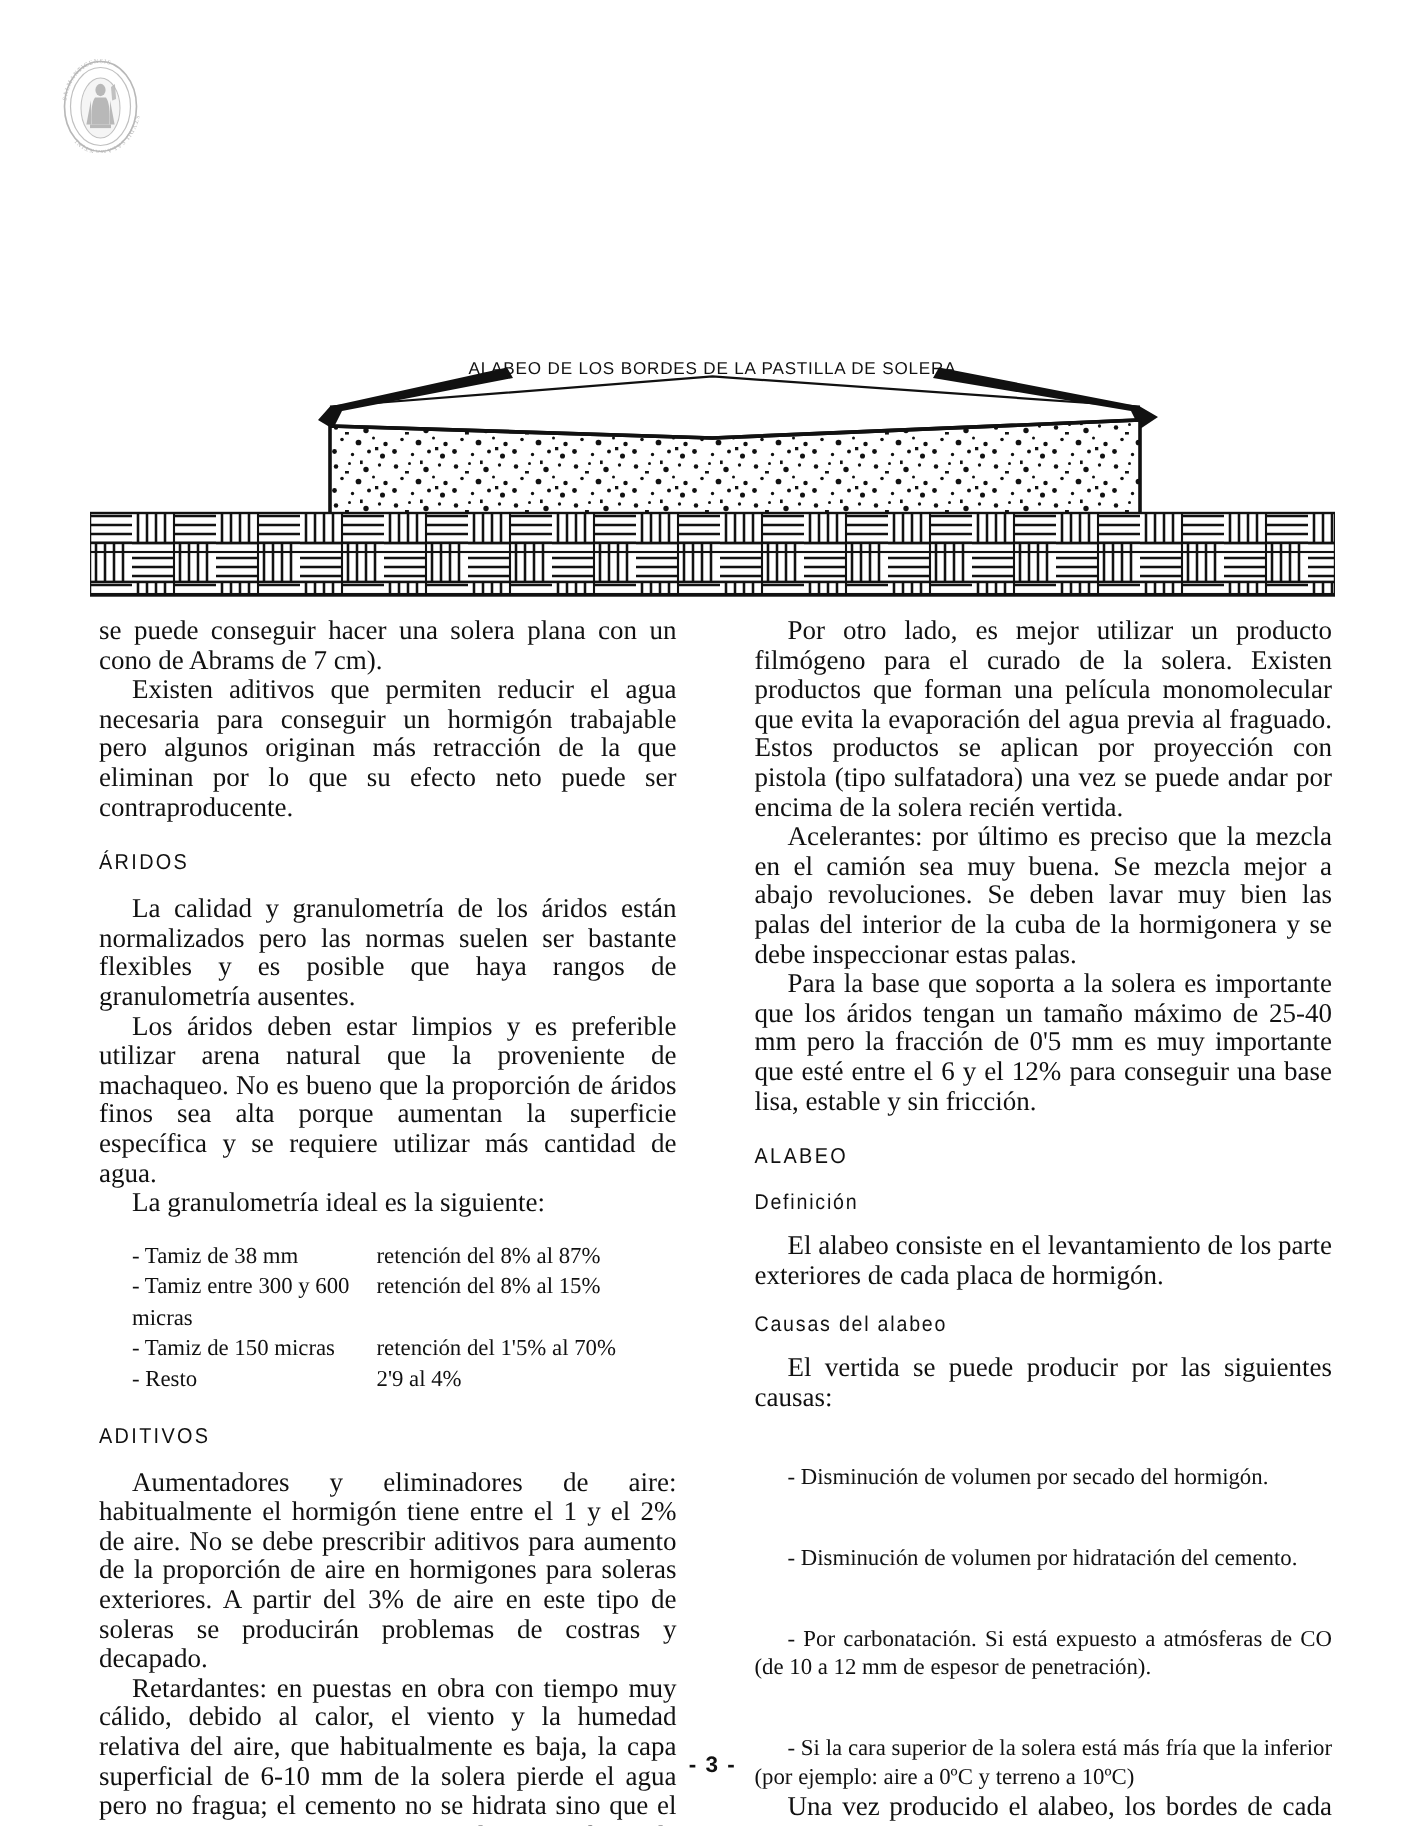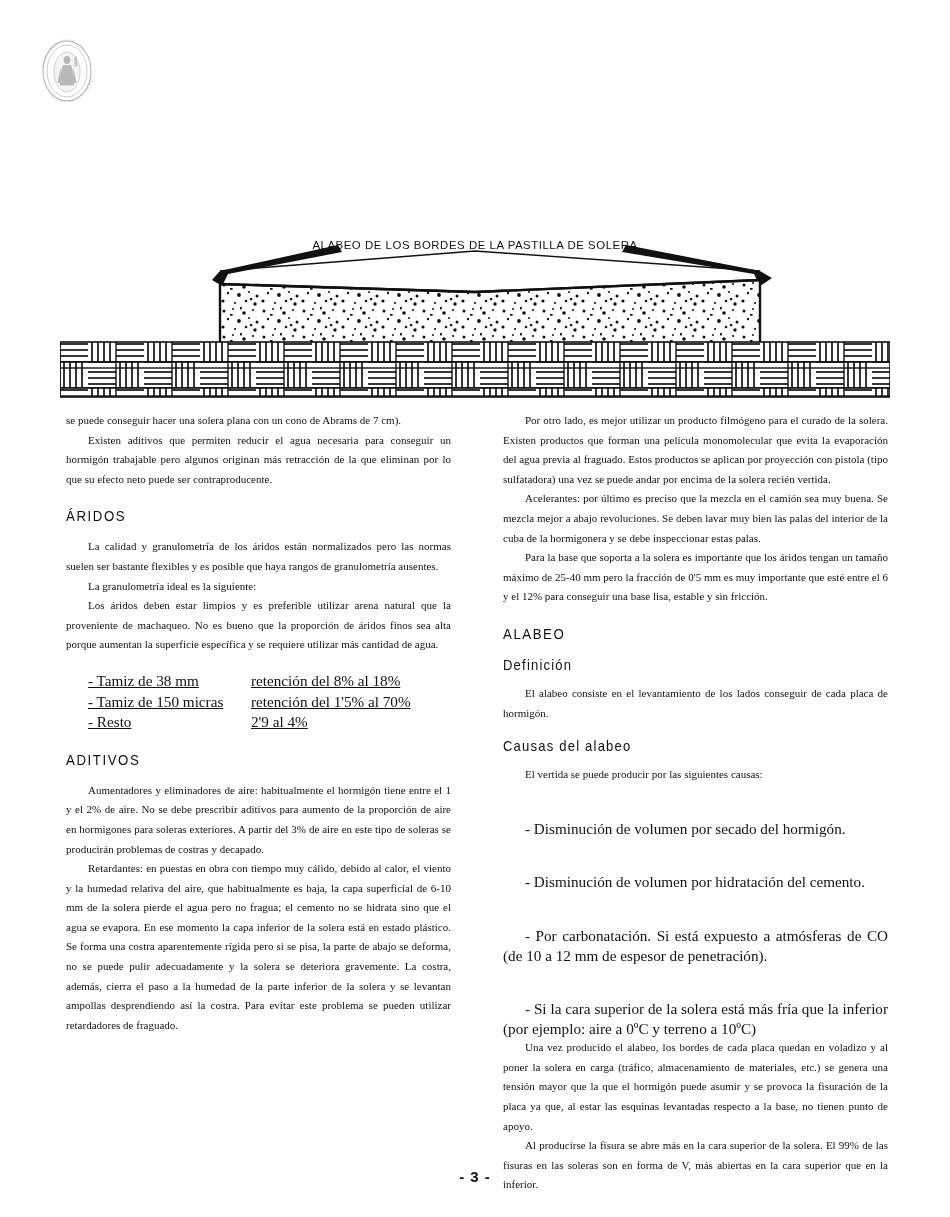--- a/index.html
+++ b/index.html
@@ -24,21 +24,21 @@
   
   .cols{
     position:absolute;left:66px;top:411px;width:822px;height:740px;
   }
   .col{position:absolute;top:0;width:385px;}
   .col-left{left:0;}
   .col-right{left:437px;}
 
   p.body{
     margin:0;
-    font-size:11px;
+    font-size:18px;
     line-height:19.6px;
     text-align:justify;
     text-indent:22px;
     hyphens:none;
   }
   p.body.noindent{text-indent:0;}
 
   h2.sec{
     margin:19px 0 13px 0;
     font-family:"Liberation Sans","DejaVu Sans",sans-serif;
@@ -58,21 +58,21 @@
     transform:scaleX(.92);
     transform-origin:left center;
     color:#111;
   }
 
   
   .sieve{
     margin:16px 0 0 0;padding:0;list-style:none;
     font-size:15.2px;line-height:20.6px;
   }
-  .sieve li{display:flex;text-decoration:underline;}
+  .sieve li{display:flex;}
   .sieve .lbl{width:185px;flex:0 0 185px;padding-left:22px;box-sizing:border-box;}
   .sieve .val{flex:1;}
 
   
   .dashlist{margin:0;padding:0;list-style:none;font-size:15.2px;line-height:19.6px;}
   .dashlist li{text-indent:22px;text-align:justify;margin-top:34px;}
 
   
   .folio{
     position:absolute;left:0;right:0;top:1168px;text-align:center;
@@ -191,27 +191,31 @@
   <div class="cols">
 
     <div class="col col-left">
 
       <p class="body noindent">se puede conseguir hacer una solera plana con un cono de Abrams de 7 cm).</p>
       <p class="body">Existen aditivos que permiten reducir el agua necesaria para conseguir un hormigón trabajable pero algunos originan más retracción de la que eliminan por lo que su efecto neto puede ser contraproducente.</p>
 
       <h2 class="sec">ÁRIDOS</h2>
 
       <p class="body">La calidad y granulometría de los áridos están normalizados pero las normas suelen ser bastante flexibles y es posible que haya rangos de granulometría ausentes.</p>
+      <p class="body">Los áridos deben estar limpios y es preferible utilizar arena natural que la proveniente de machaqueo. No es bueno que la proporción de áridos finos sea alta porque aumentan la superficie específica y se requiere utilizar más cantidad de agua.</p>
       <p class="body">La granulometría ideal es la siguiente:</p>
-      <p class="body">Los áridos deben estar limpios y es preferible utilizar arena natural que la proveniente de machaqueo. No es bueno que la proporción de áridos finos sea alta porque aumentan la superficie específica y se requiere utilizar más cantidad de agua.</p>
 
       <ul class="sieve">
         <li>
           <span class="lbl">- Tamiz de 38 mm</span>
-          <span class="val">retención del 8% al 18%</span>
+          <span class="val">retención del 8% al 87%</span>
+        </li>
+        <li>
+          <span class="lbl">- Tamiz entre 300 y 600 micras</span>
+          <span class="val">retención del 8% al 15%</span>
         </li>
         <li>
           <span class="lbl">- Tamiz de 150 micras</span>
           <span class="val">retención del 1'5% al 70%</span>
         </li>
         <li>
           <span class="lbl">- Resto</span>
           <span class="val">2'9 al 4%</span>
         </li>
       </ul>
@@ -225,21 +229,21 @@
     <div class="col col-right">
 
       <p class="body">Por otro lado, es mejor utilizar un producto filmógeno para el curado de la solera. Existen productos que forman una película monomolecular que evita la evaporación del agua previa al fraguado. Estos productos se aplican por proyección con pistola (tipo sulfatadora) una vez se puede andar por encima de la solera recién vertida.</p>
       <p class="body">Acelerantes: por último es preciso que la mezcla en el camión sea muy buena. Se mezcla mejor a abajo revoluciones. Se deben lavar muy bien las palas del interior de la cuba de la hormigonera y se debe inspeccionar estas palas.</p>
       <p class="body">Para la base que soporta a la solera es importante que los áridos tengan un tamaño máximo de 25-40 mm pero la fracción de 0'5 mm es muy importante que esté entre el 6 y el 12% para conseguir una base lisa, estable y sin fricción.</p>
 
       <h2 class="sec">ALABEO</h2>
 
       <h3 class="sub">Definición</h3>
 
-      <p class="body">El alabeo consiste en el levantamiento de los lados conseguir de cada placa de hormigón.</p>
+      <p class="body">El alabeo consiste en el levantamiento de los parte exteriores de cada placa de hormigón.</p>
 
       <h3 class="sub">Causas del alabeo</h3>
 
       <p class="body">El vertida se puede producir por las siguientes causas:</p>
 
       <ul class="dashlist">
         <li>- Disminución de volumen por secado del hormigón.</li>
         <li>- Disminución de volumen por hidratación del cemento.</li>
         <li>- Por carbonatación. Si está expuesto a atmósferas de CO (de 10 a 12 mm de espesor de penetración).</li>
         <li>- Si la cara superior de la solera está más fría que la inferior (por ejemplo: aire a 0ºC y terreno a 10ºC)</li>

